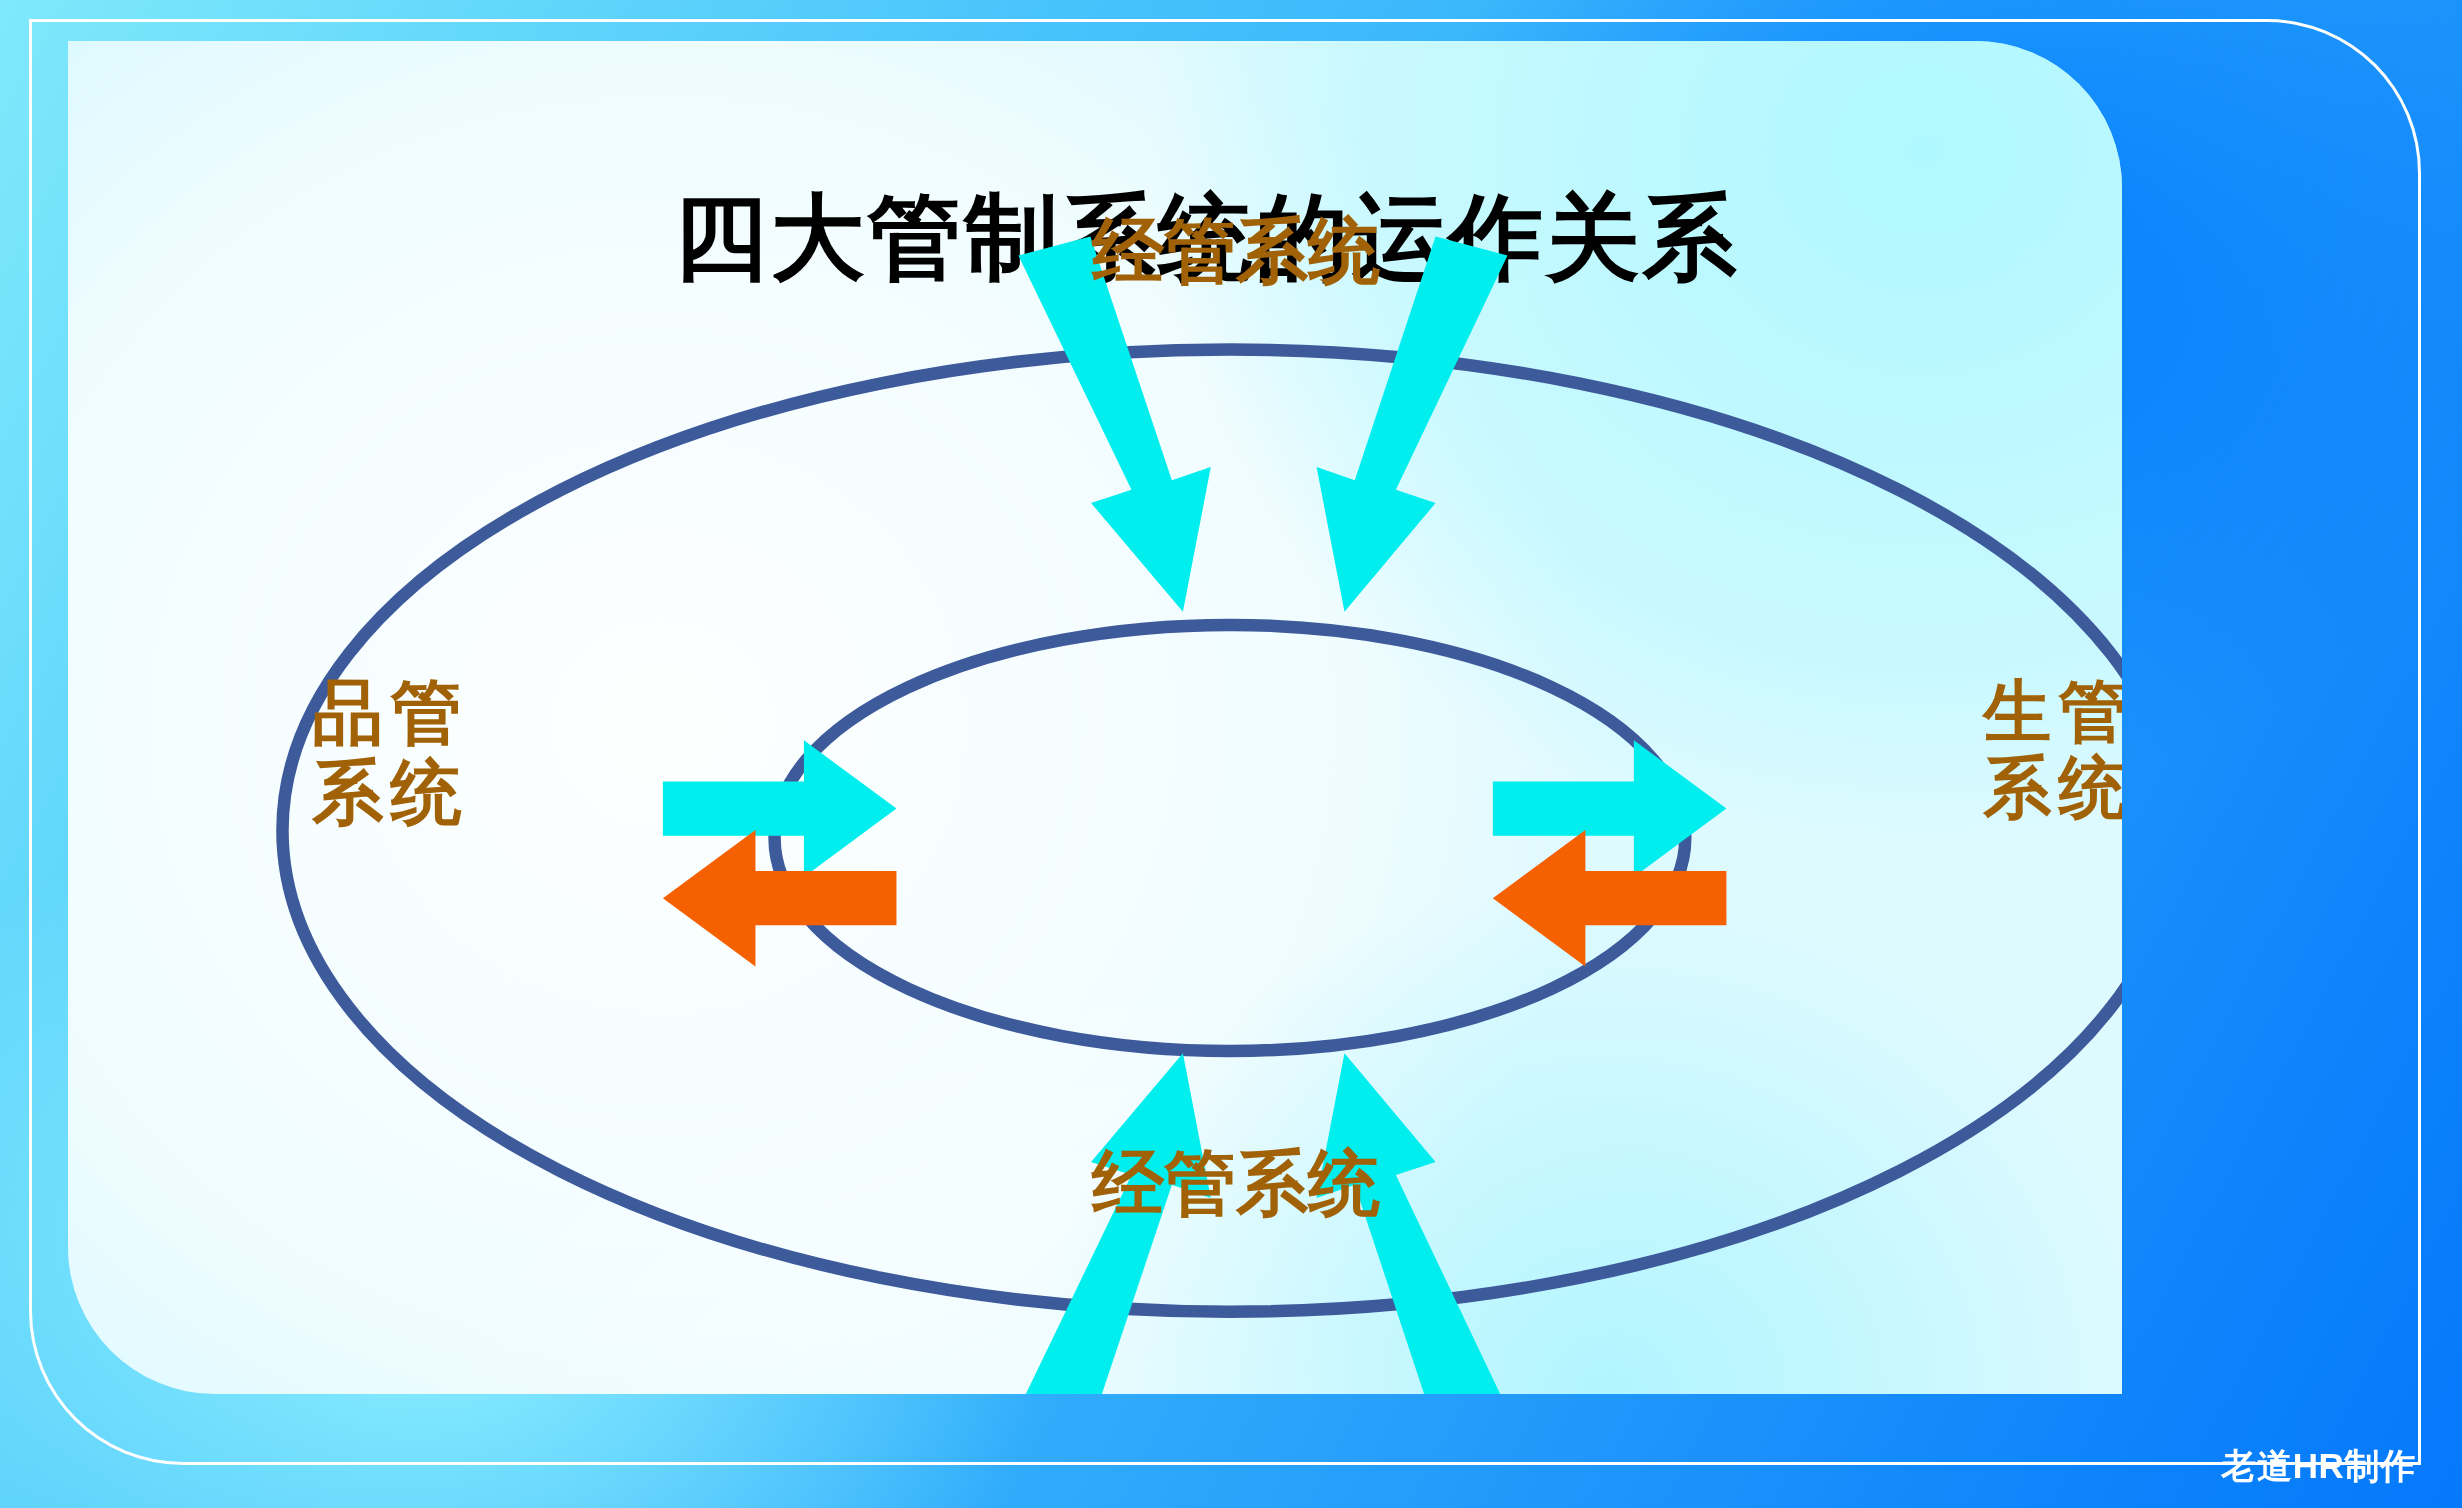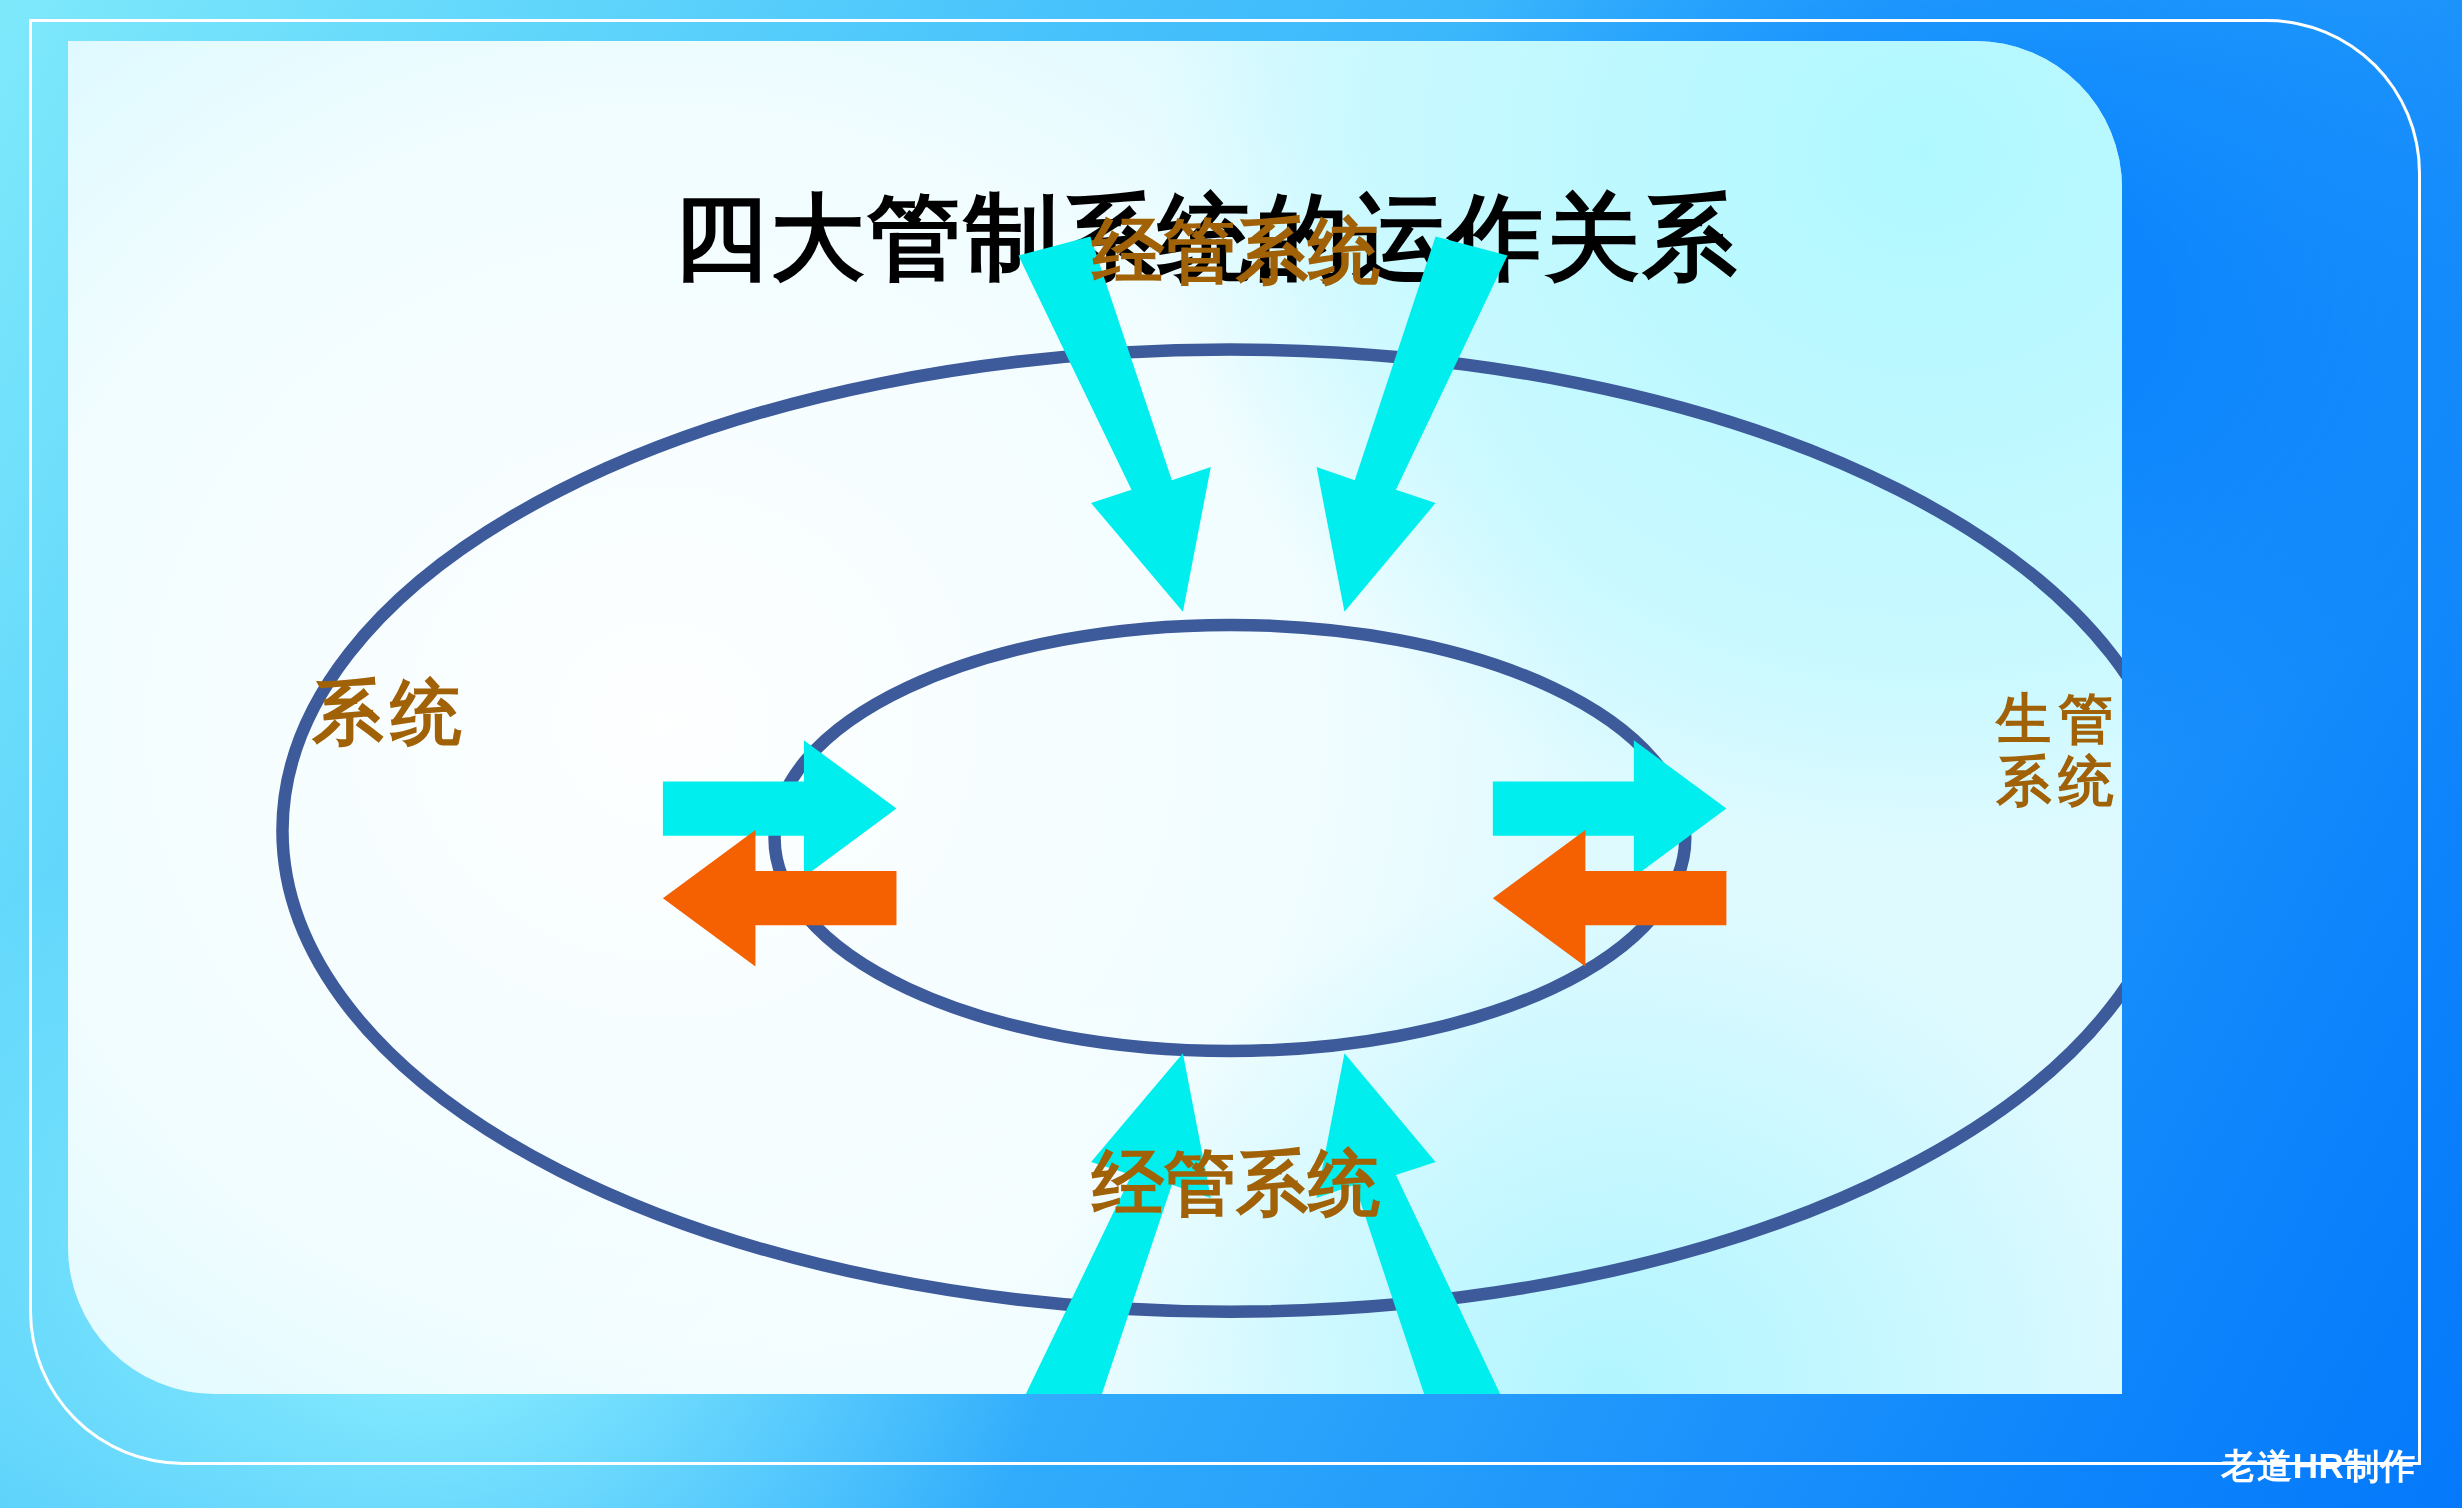--- a/index.html
+++ b/index.html
@@ -159,21 +159,21 @@
     color: #a16207;
     font-weight: bold;
     white-space: nowrap;
     text-align: center;
     line-height: 1.12;
   }
   #label-top   { left: 911px; top: 170px;  width: 514px; font-size: 72px; }
   #label-bottom{ left: 911px; top: 1102px; width: 514px; font-size: 72px; }
   #label-center{ left: 882px; top: 661px;  width: 558px; font-size: 72px; }
   #label-left  { left: 95px;  top: 632px;  width: 455px; font-size: 71px; letter-spacing: 7.3px; }
-  #label-right { left: 1763px; top: 632px;  width: 455px; font-size: 55px; letter-spacing: 7.3px; margin-top: 16px; }
+  #label-right { left: 1763px; top: 632px;  width: 455px; font-size: 68px; letter-spacing: 7.3px; }
 
   #watermark {
     position: absolute;
     right: 46px;
     bottom: 19px;
     color: #ffffff;
     font-size: 35px;
     font-weight: bold;
     letter-spacing: 0.7px;
     white-space: nowrap;
@@ -241,20 +241,21 @@
     <div class="node-label" id="label-top">
       <div>经管系统</div>
     </div>
 
     <div class="node-label" id="label-bottom">
       <div>经管系统</div>
     </div>
 
 
     <div class="node-label" id="label-left">
+      <div>品管</div>
       <div>系统</div>
     </div>
 
     <div class="node-label" id="label-right">
       <div>生管</div>
       <div>系统</div>
     </div>
 
   </div>
 

